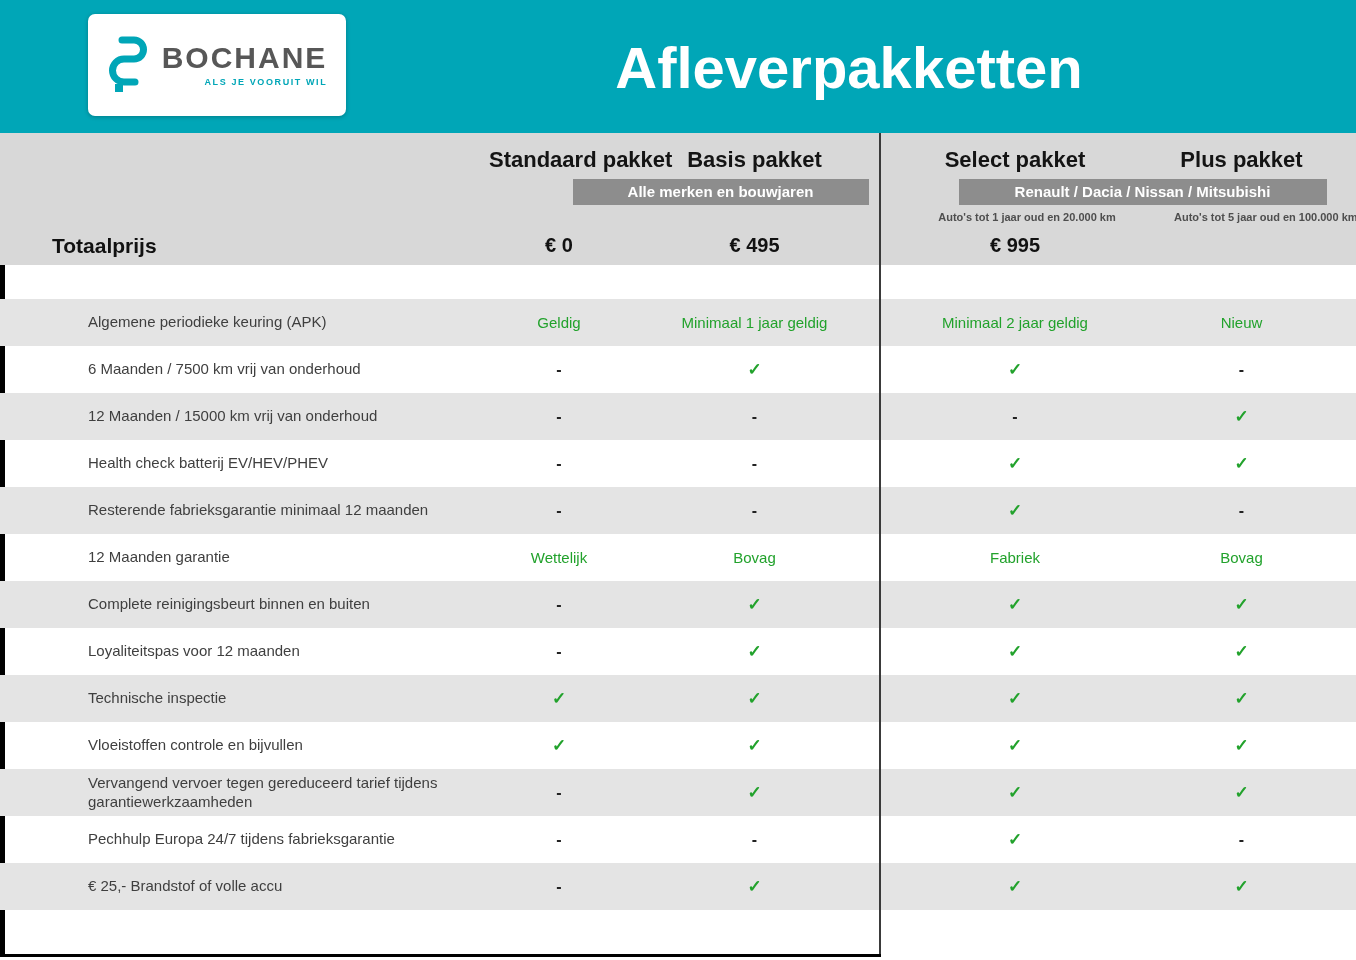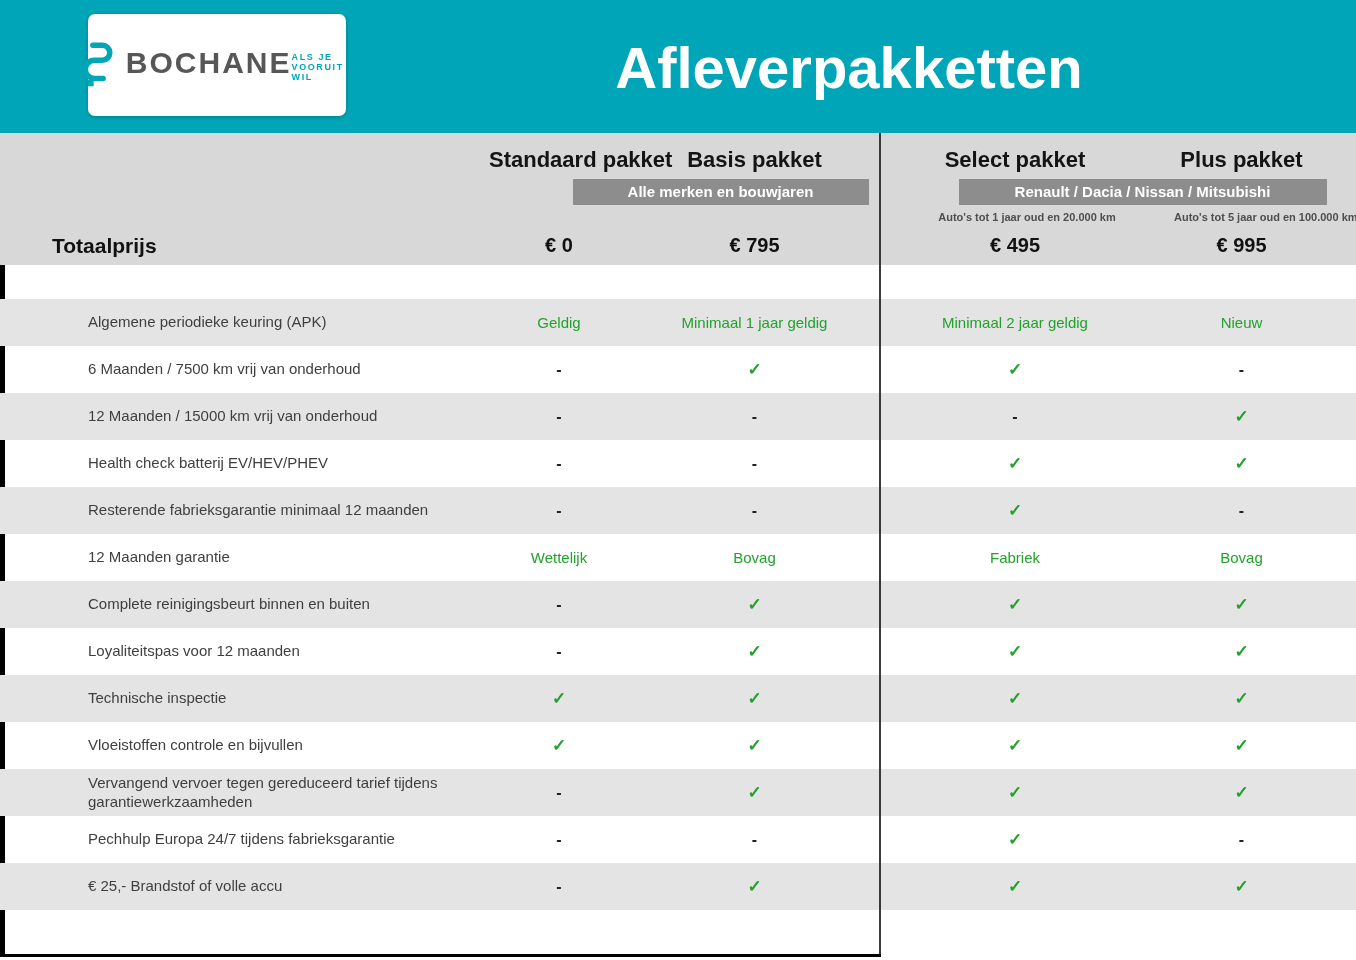--- a/index.html
+++ b/index.html
@@ -12,21 +12,21 @@
   }
   
   .banner { height:133px; background:var(--teal,#00a6b7); position:relative; }
   .logo-card {
     position:absolute; left:88px; top:14px; width:258px; height:102px;
     background:#fff; border-radius:7px; box-shadow:0 1px 4px rgba(0,0,0,.25);
     display:flex; align-items:center; justify-content:center;
   }
   .logo-inner { display:flex; align-items:center; gap:9px; }
   .logo-icon { color:var(--teal,#00a6b7); }
-  .logo-text-block { display:flex; flex-direction:row; }
+  .logo-text-block { display:flex; flex-direction:column; }
   .logo-name { font-size:30px; font-weight:bold; color:#575757; letter-spacing:2px; line-height:1; }
   .logo-tagline { font-size:9px; font-weight:bold; color:var(--teal,#00a6b7); letter-spacing:1.6px; align-self:flex-end; margin-top:4px; }
   .banner-title {
     position:absolute; top:50%; left:849px; transform:translate(-50%,-50%);
     color:#fff; font-size:58px; font-weight:800; white-space:nowrap;
   }
   
   .grid {
     display:grid;
     grid-template-columns:489px 140px 251px 270px 183px 1fr;
@@ -114,21 +114,20 @@
     <div></div>
     <div></div>
     <div></div>
     <div class="note">Auto's tot 1 jaar oud en 20.000 km</div>
     <div class="note">Auto's tot 5 jaar oud en 100.000 km</div>
     <div></div>
   </div>
   <div class="grid totals-row">
     <div class="total-label">Totaalprijs</div>
     <div class="price">€ 0</div>
-    <div class="price">€ 795</div>
     <div class="price">€ 495</div>
     <div class="price">€ 995</div>
     <div></div>
   </div>
 </div>
 
 <div class="spacer-row"></div>
 <div>
     <div class="grid row shaded">
       <div class="label">Algemene periodieke keuring (APK)</div>

